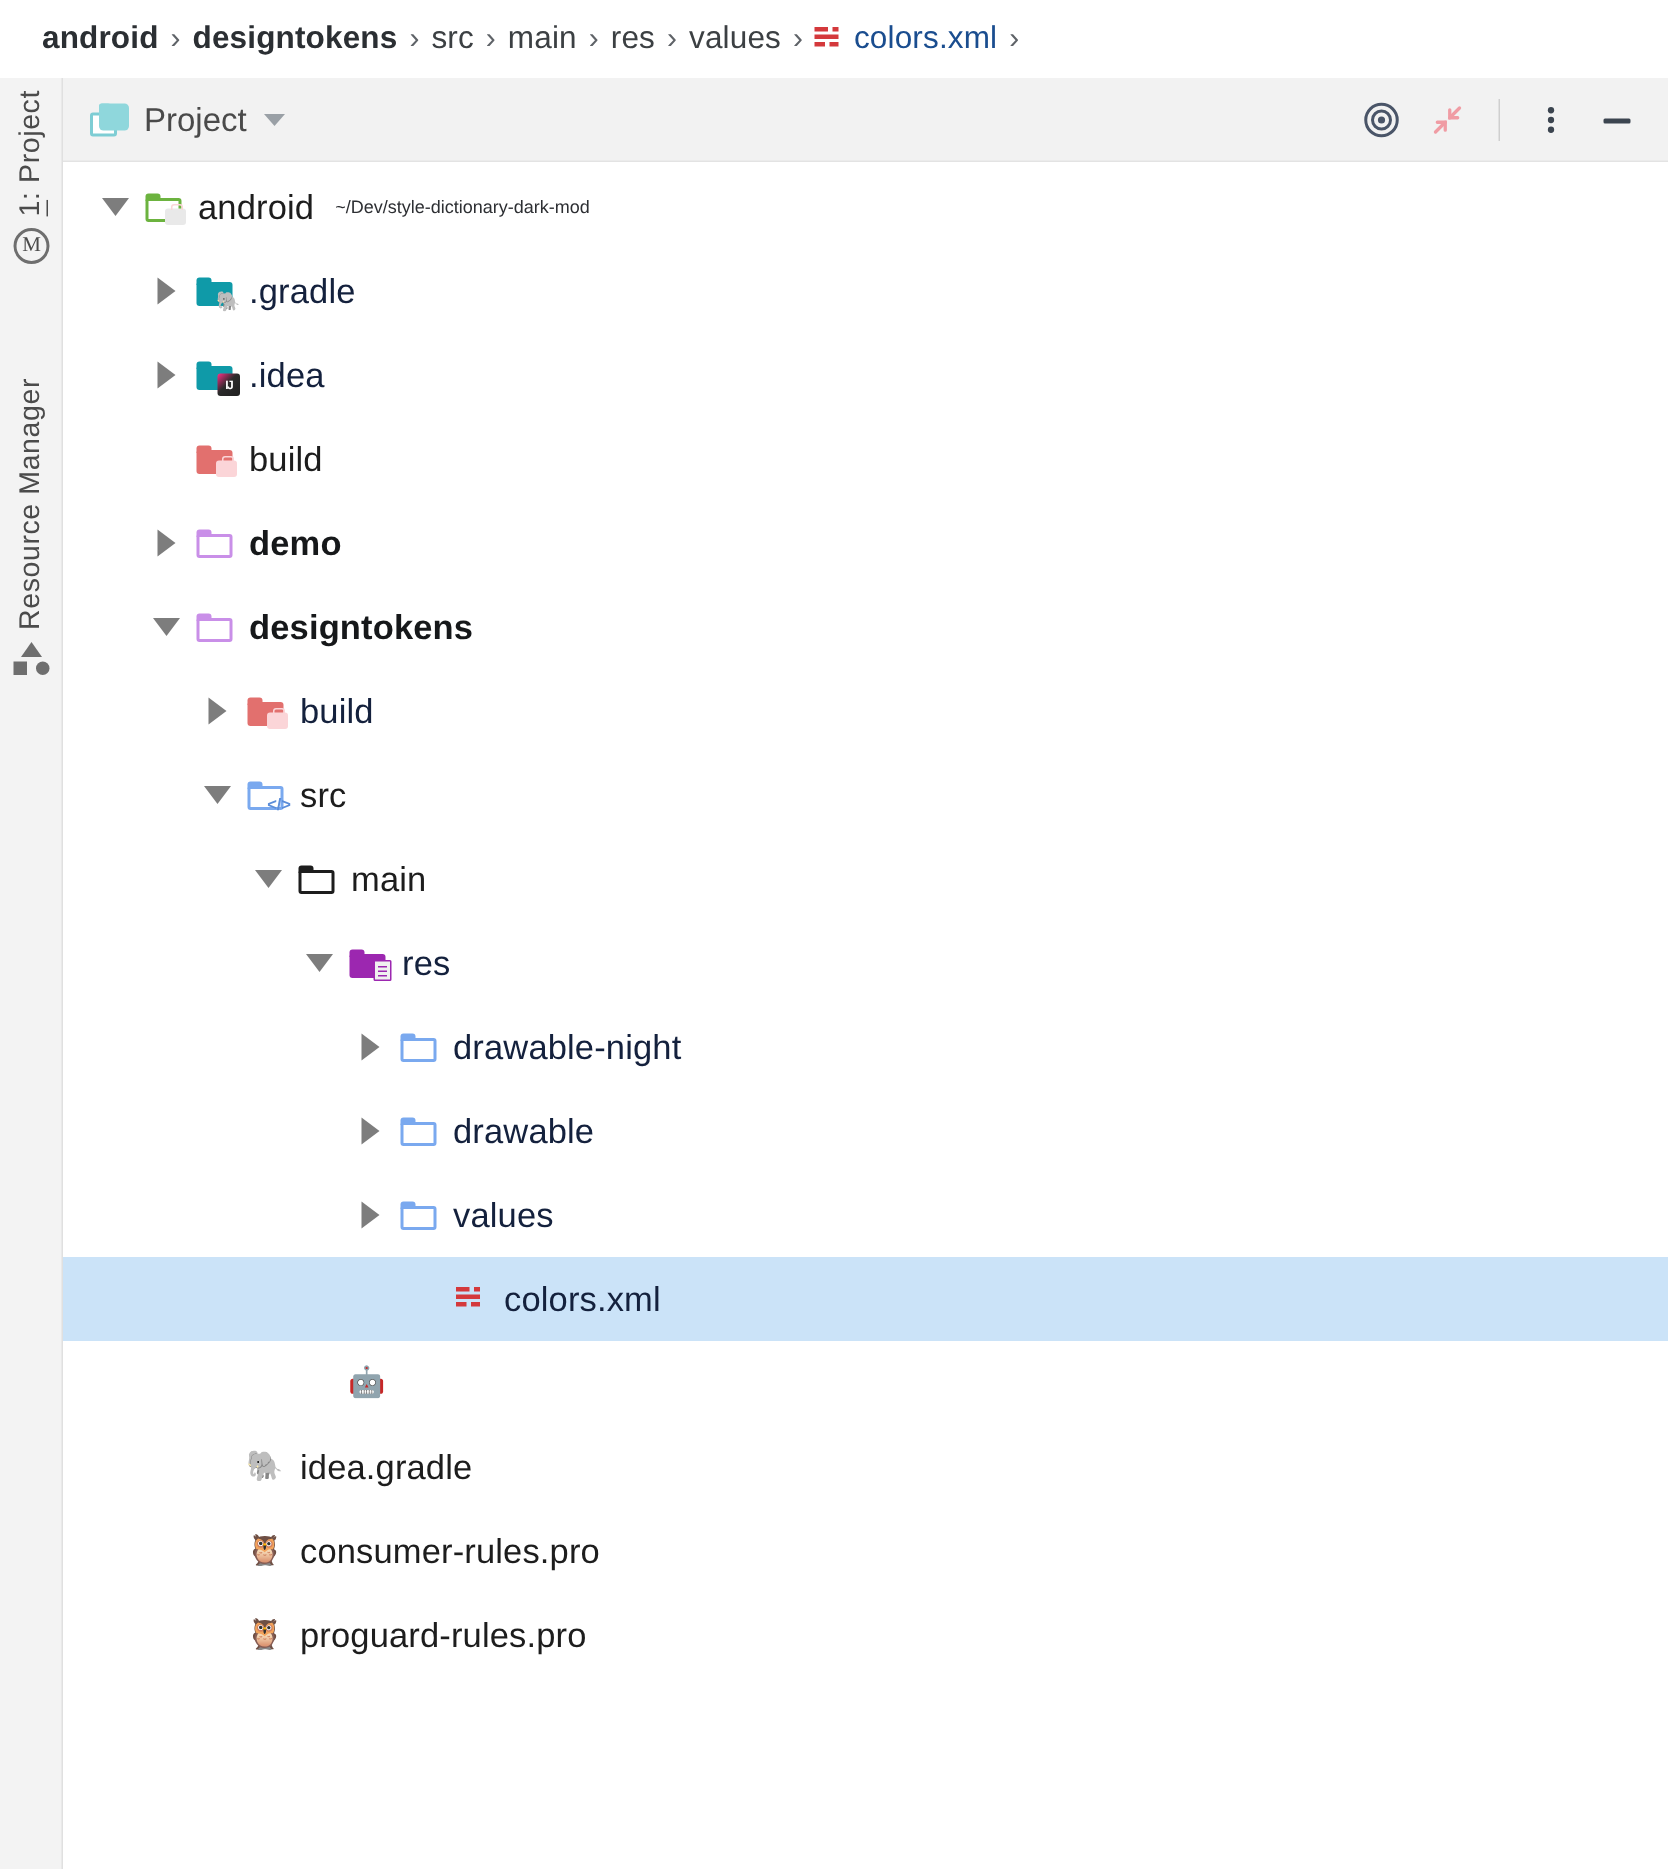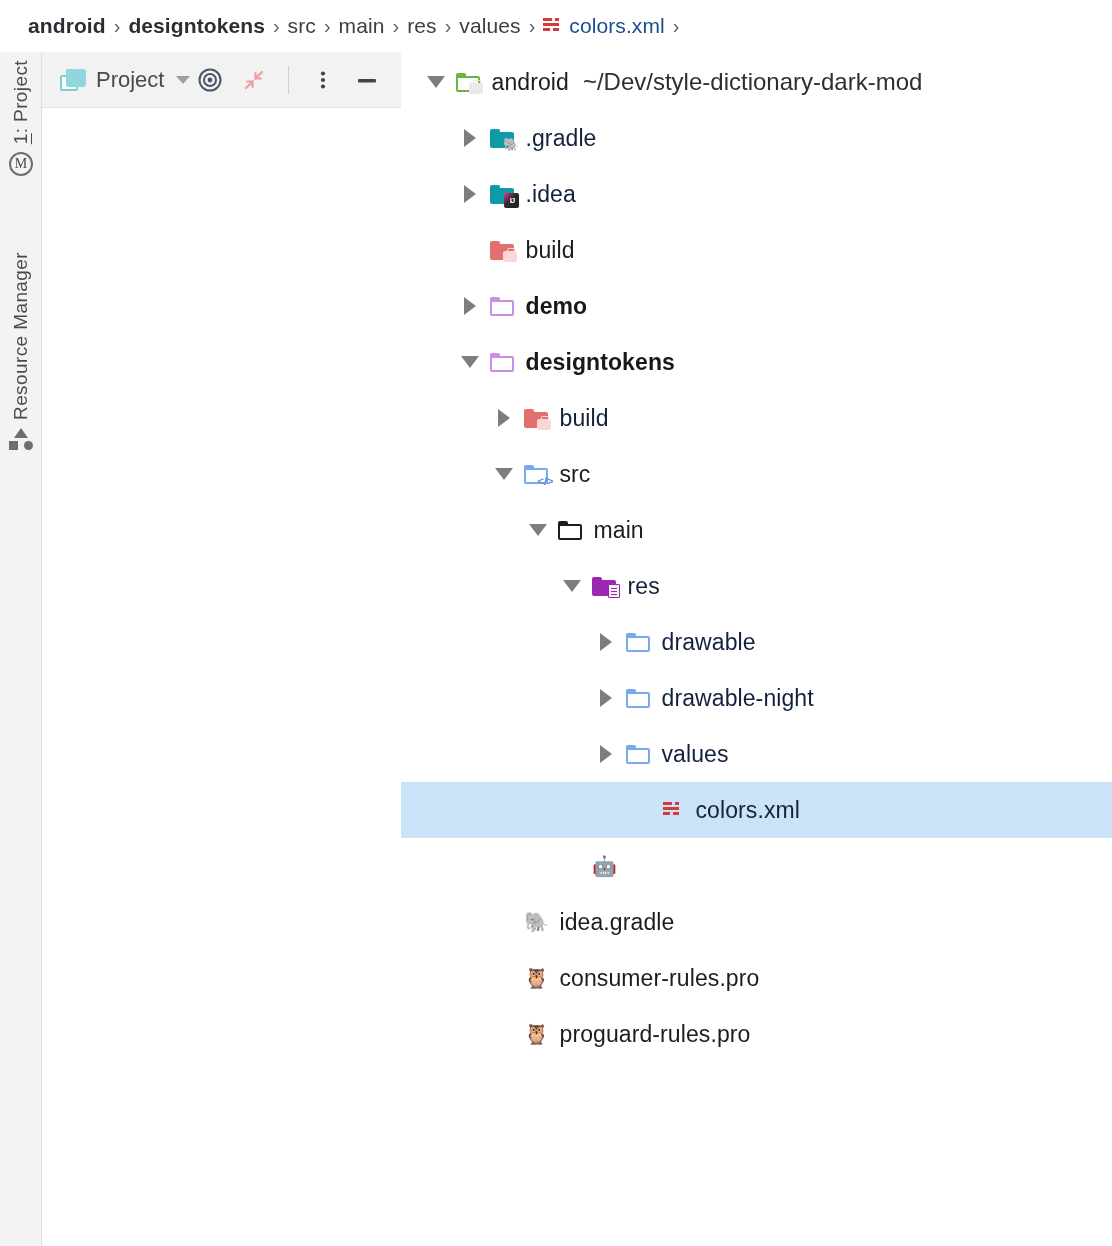--- a/index.html
+++ b/index.html
@@ -69,21 +69,21 @@
     color: #4b4b4b;
     letter-spacing: .4px;
     white-space: nowrap;
   }
   .vlabel u { text-decoration: underline; }
   #tab-project { top: 8px; }
   #tab-resource { top: 200px; }
   .vicon { margin-top: 8px; }
 
   
-  #panel { flex: 1 1 auto; display: flex; min-width: 0; }
+  #panel { flex: 1 1 auto; display: flex; flex-direction: column; min-width: 0; }
 
   #panel-header {
     height: 56px;
     background: #f2f2f2;
     border-bottom: 1px solid #e3e3e3;
     display: flex;
     align-items: center;
     padding: 0 14px 0 18px;
     flex: 0 0 56px;
   }
@@ -164,21 +164,21 @@
   }
   .row-label.black  { color: #1d1d1d; }
   .row-label.bold   { font-weight: bold; color: #16181a; }
   .row-sub {
     font-size: 21px;
     font-weight: bold;
     color: #16181a;
     margin-left: 10px;
   }
   .row-path {
-    font-size: 24px;
+    font-size: 12px;
     color: #2d2f33;
     margin-left: 14px;
   }
 
   
   .folder {
     position: relative; width: 24px; height: 19px;
   }
   .folder .fbody {
     position: absolute; left: 0; top: 3px; width: 24px; height: 16px;
@@ -521,34 +521,34 @@
           <span style="flex: 0 0 188px;"></span>
           <span class="twisty">
             <span class="tri-right"></span>
           </span>
           <span class="row-icon">
             <span class="folder outline f-blue">
               <span class="ftab"></span>
               <span class="fbody"></span>
             </span>
           </span>
+          <span class="row-label">drawable-night</span>
+        </div>
+        <div class="row">
+          <span style="flex: 0 0 188px;"></span>
+          <span class="twisty">
+            <span class="tri-right"></span>
+          </span>
+          <span class="row-icon">
+            <span class="folder outline f-blue">
+              <span class="ftab"></span>
+              <span class="fbody"></span>
+            </span>
+          </span>
           <span class="row-label">drawable</span>
-        </div>
-        <div class="row">
-          <span style="flex: 0 0 188px;"></span>
-          <span class="twisty">
-            <span class="tri-right"></span>
-          </span>
-          <span class="row-icon">
-            <span class="folder outline f-blue">
-              <span class="ftab"></span>
-              <span class="fbody"></span>
-            </span>
-          </span>
-          <span class="row-label">drawable-night</span>
         </div>
         <div class="row">
           <span style="flex: 0 0 188px;"></span>
           <span class="twisty">
             <span class="tri-right"></span>
           </span>
           <span class="row-icon">
             <span class="folder outline f-blue">
               <span class="ftab"></span>
               <span class="fbody"></span>

